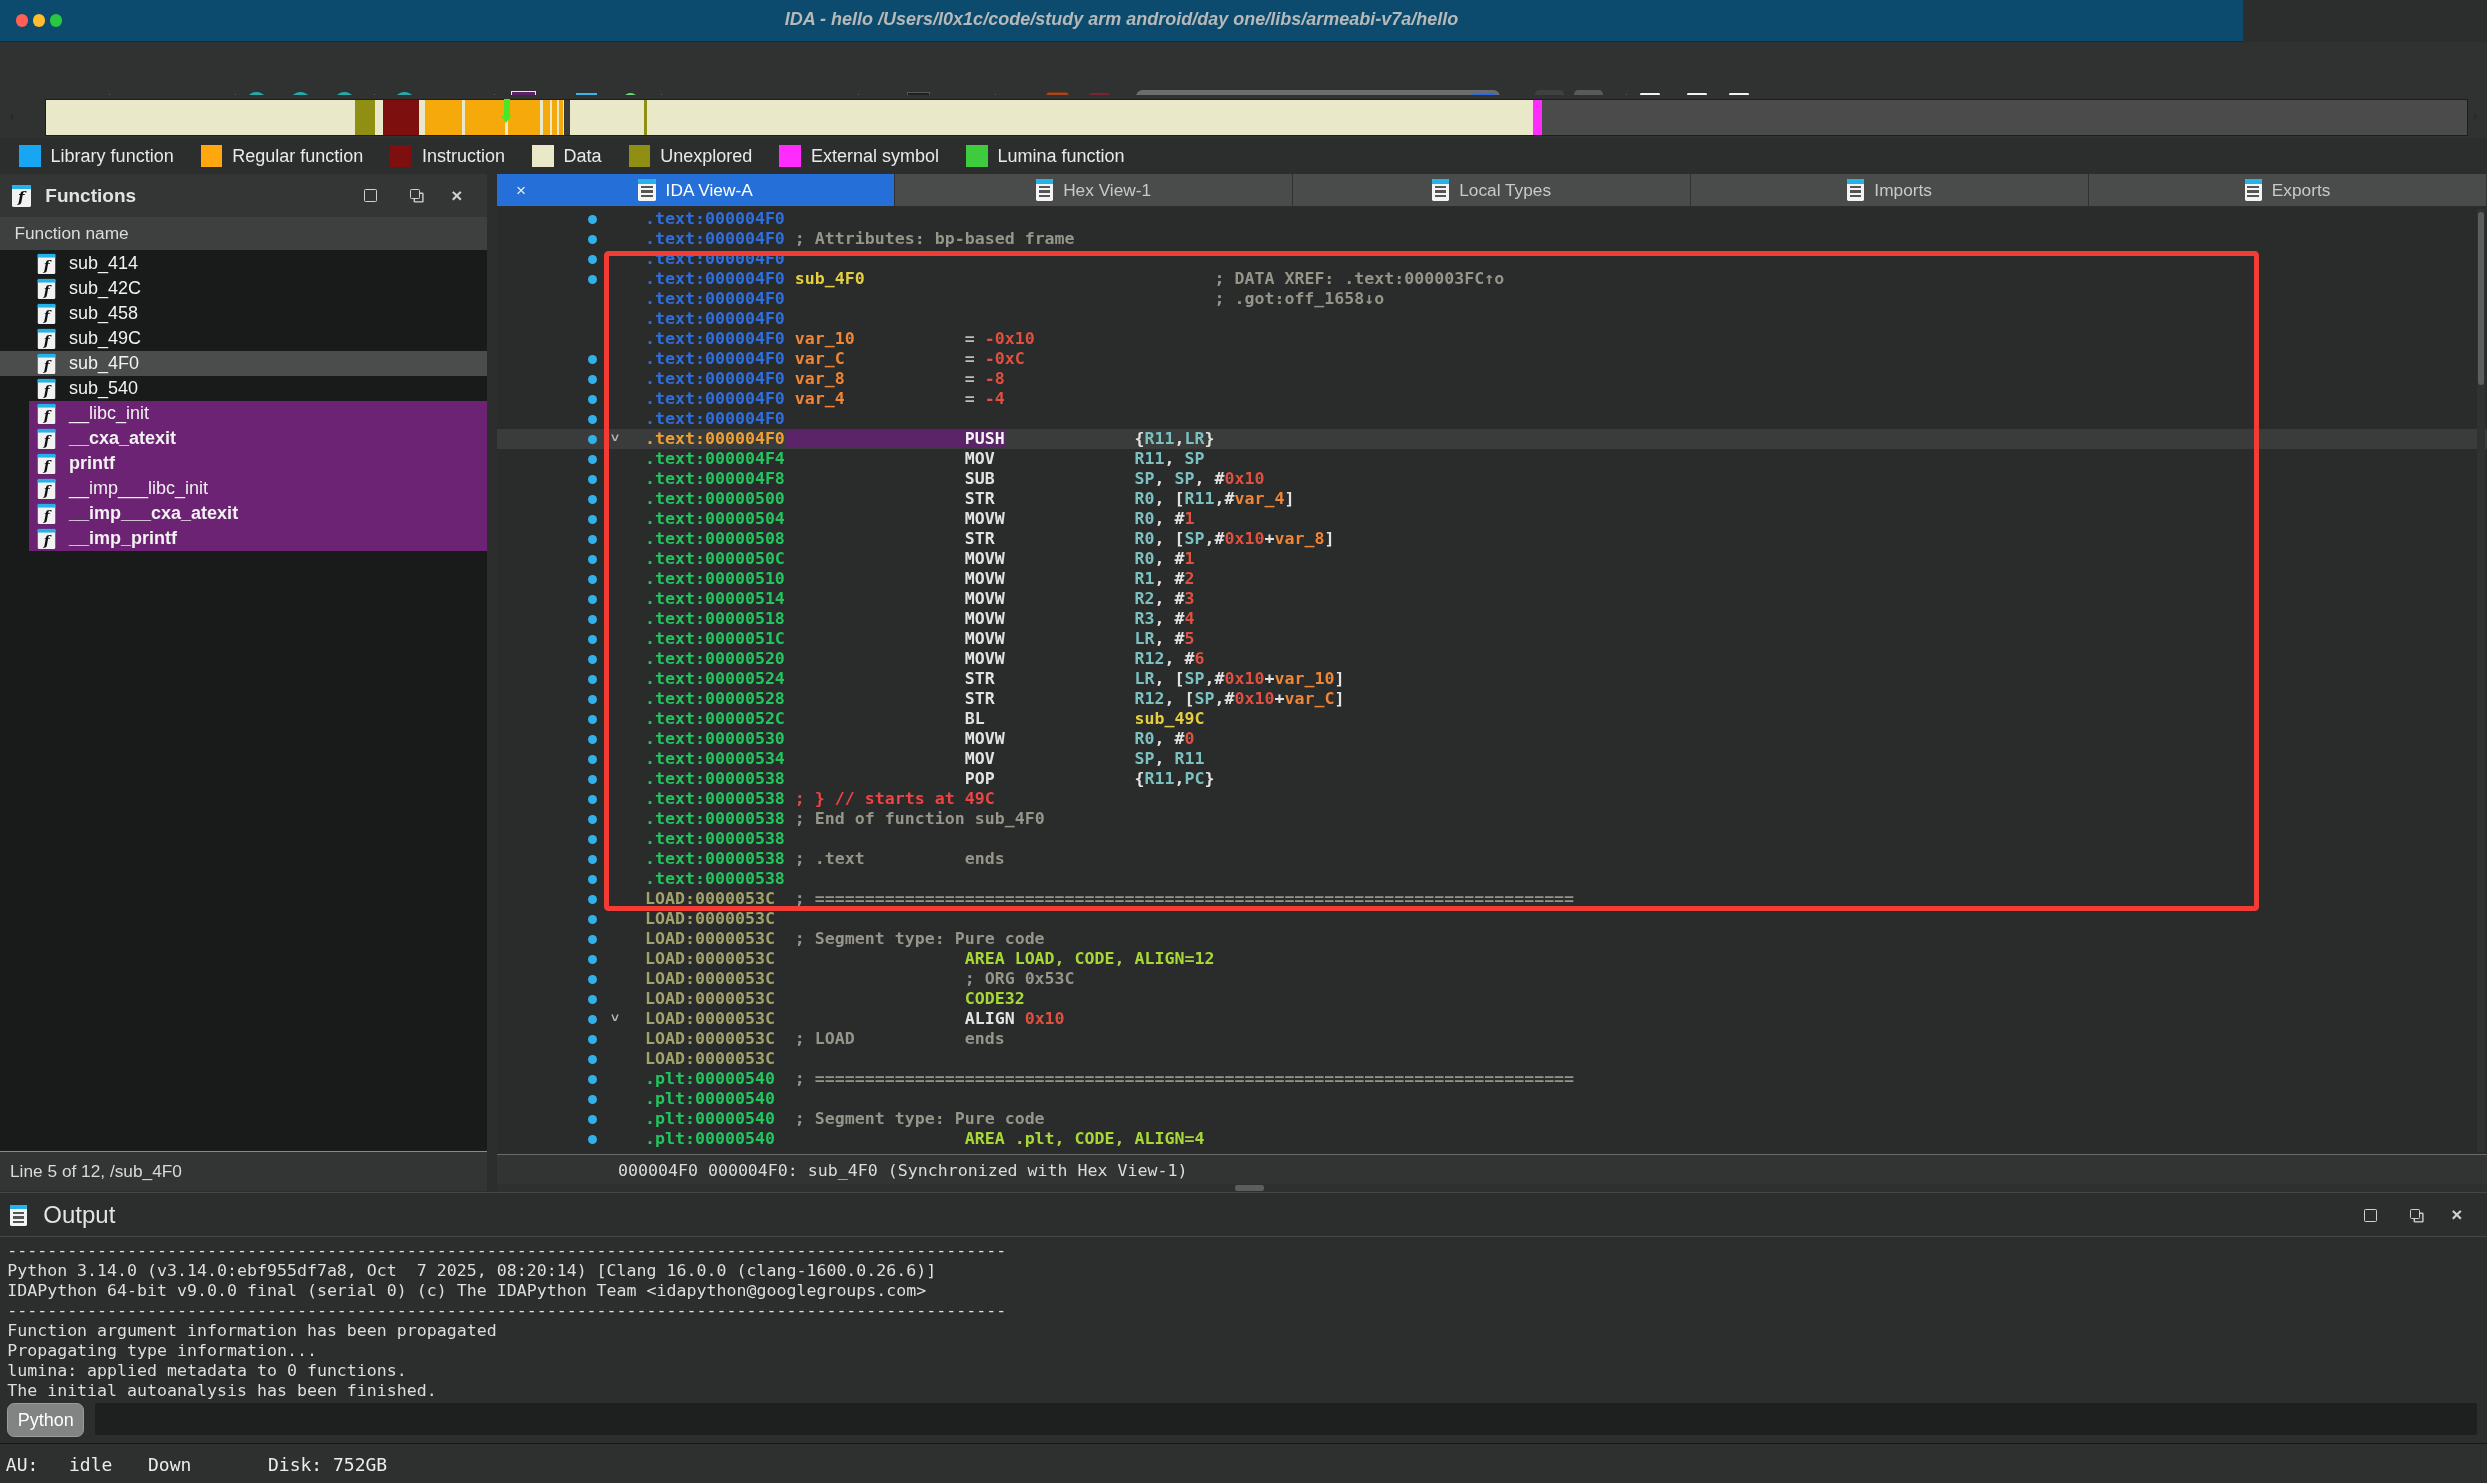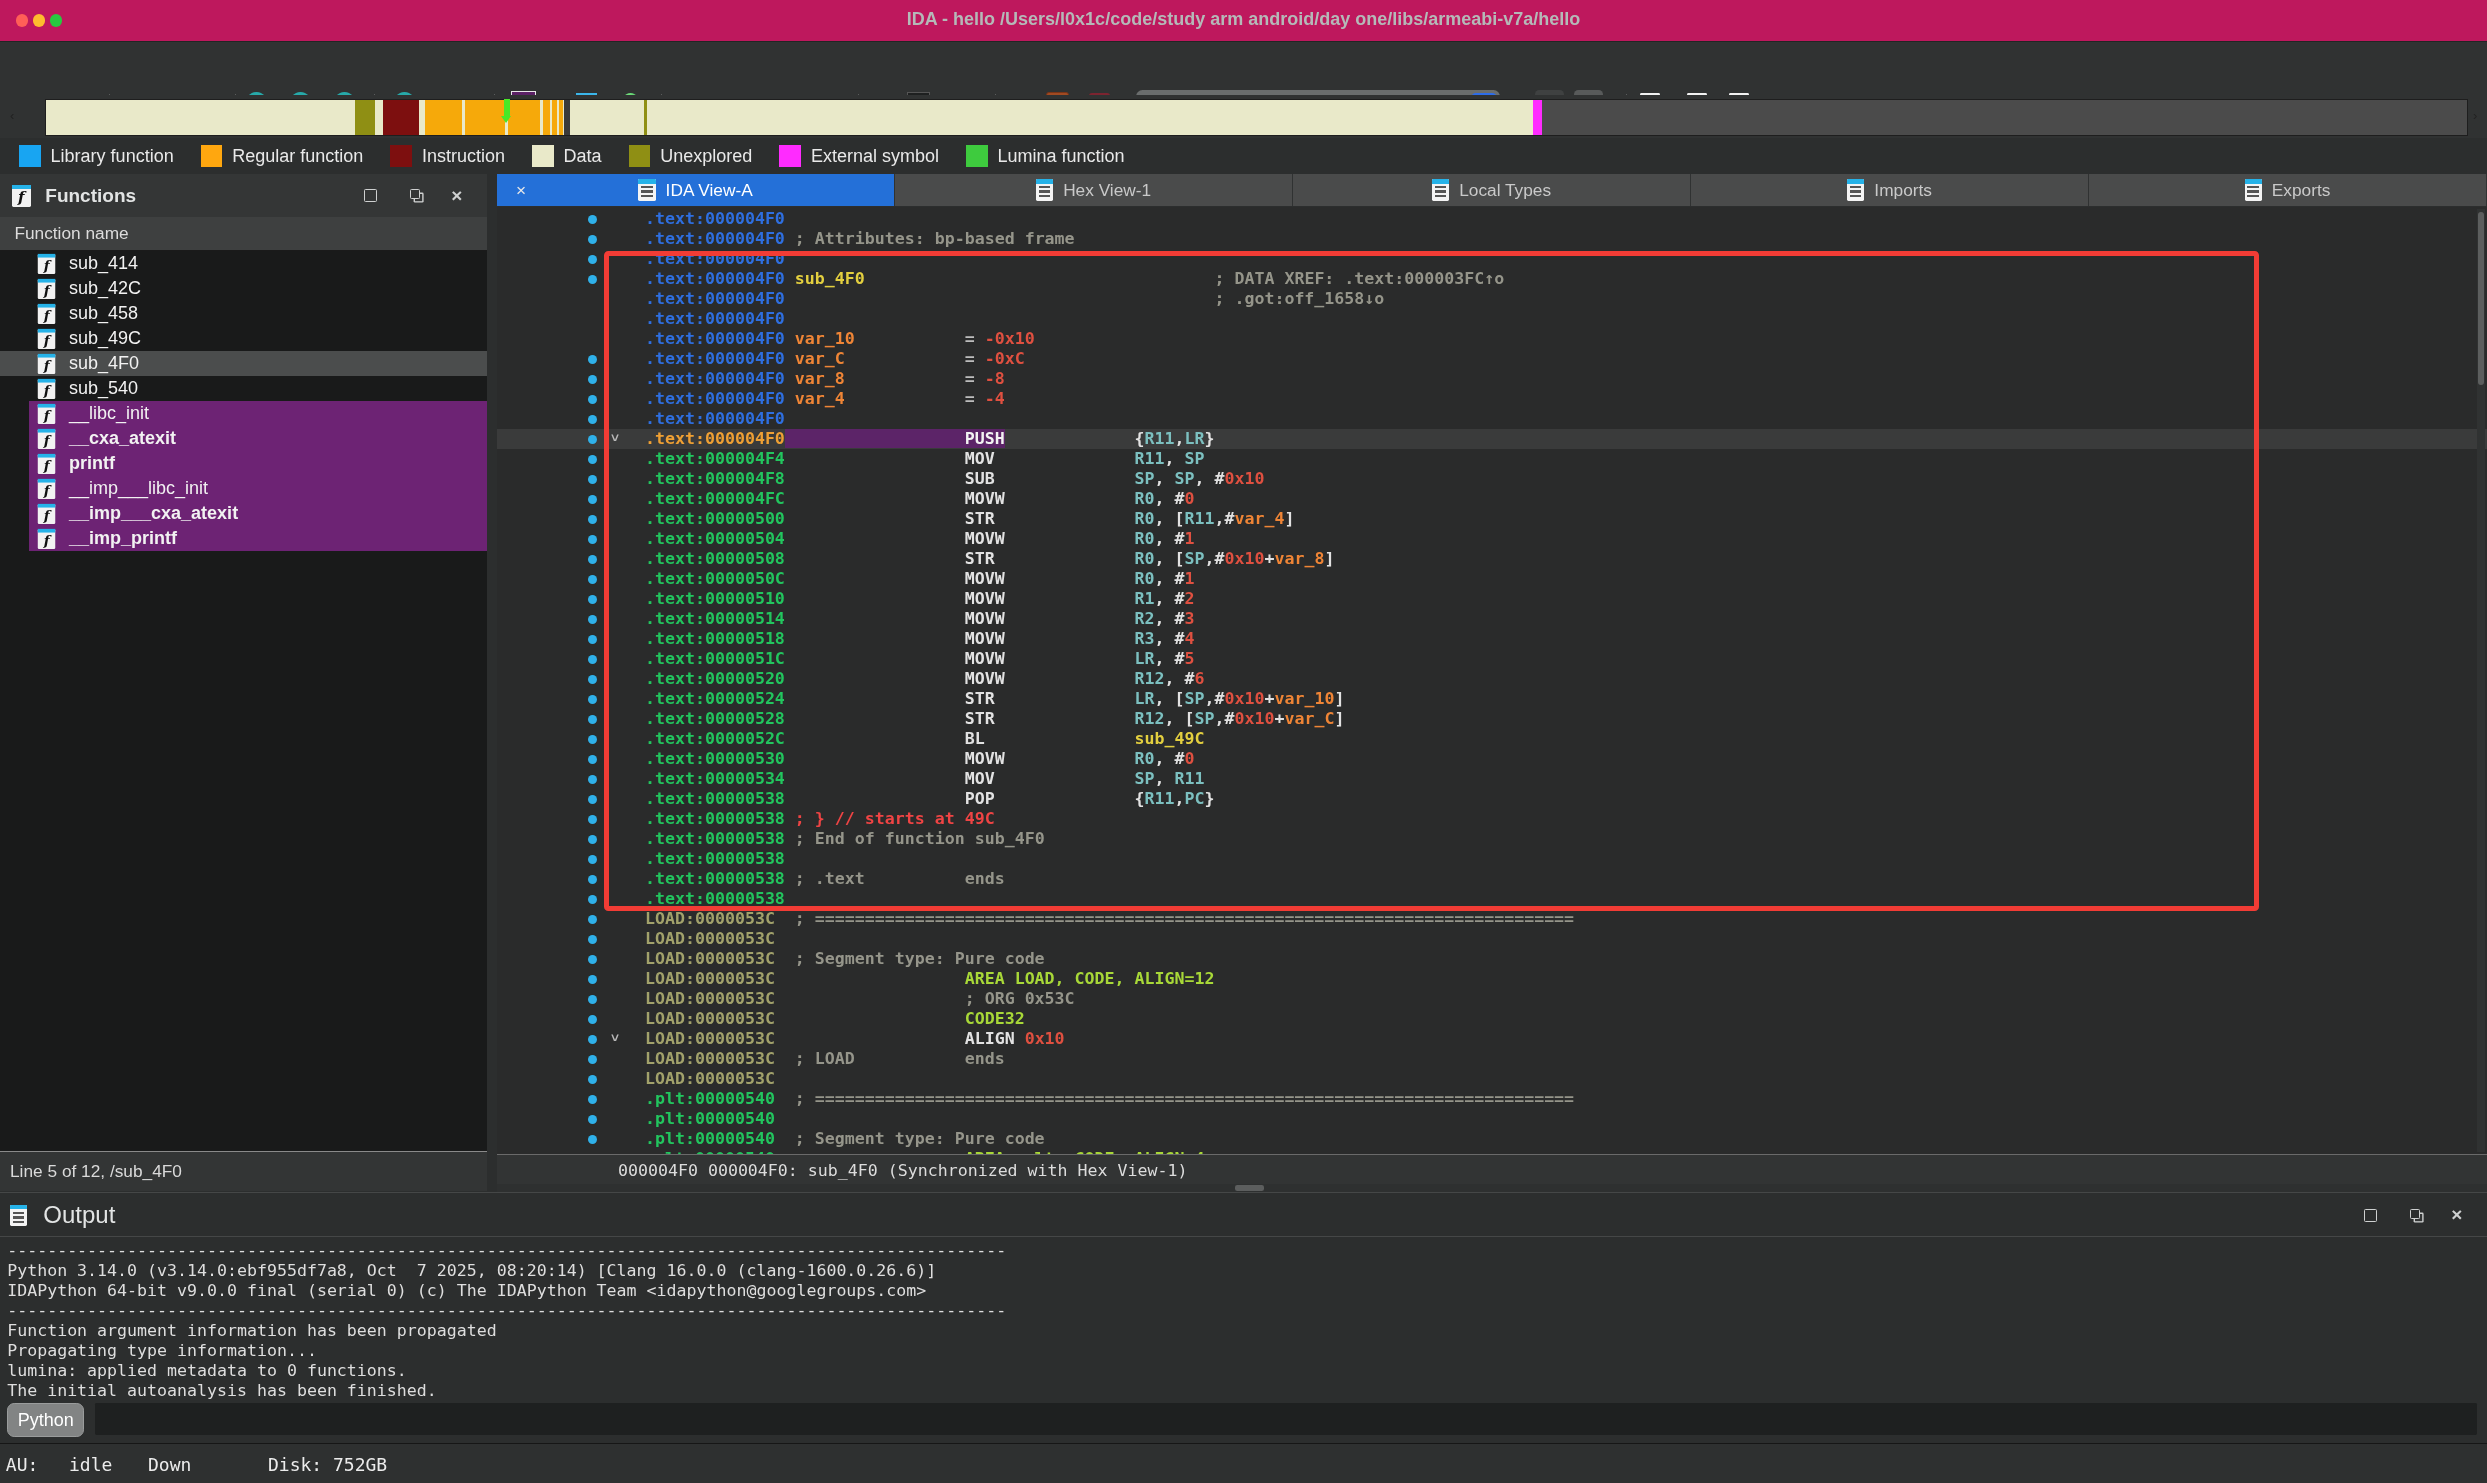--- a/index.html
+++ b/index.html
@@ -1,20 +1,20 @@
 <!DOCTYPE html>
 <html style="font-size:11.5px"><head>
 <meta charset="utf-8">
 <style>
   html,body{margin:0;padding:0;background:#151515;}
   #root{position:relative;width:2487px;height:1483px;background:#2c2e2e;overflow:hidden;
         font-family:"Liberation Sans","DejaVu Sans",sans-serif;color:#ddd;}
   .abs{position:absolute;}
   
-  #titlebar{left:0;top:0;width:2487px;height:41px;background:#be185d;border-bottom:0.7px solid #232424;}
+  #titlebar{left:0;top:0;width:2243px;height:41px;background:#0c4a6e;border-bottom:0.7px solid #232424;font-style:italic;}
   .tl{position:absolute;top:14.4px;width:12.2px;height:12.2px;border-radius:50%;}
   #title-text{position:absolute;left:0;right:0;top:9.4px;text-align:center;font-size:18px;font-weight:bold;color:#b5b9b8;}
   
   #toolbar{left:0;top:42px;width:2487px;height:53px;background:#303232;border-bottom:0.7px solid #222;}
   .tb{position:absolute;top:48px;width:29px;height:30px;display:flex;align-items:center;justify-content:center;}
   .tbsep{position:absolute;top:52px;width:0;height:24.5px;border-left:1.4px dotted #5a5c5c;}
   .chevsm{position:absolute;top:66px;font-size:10.8px;color:#9a9a9a;}
   .i-folder{width:21.6px;height:14.4px;background:#e0a23e;border-radius:2.2px;position:relative;margin-top:4.3px;}
   .i-folder:before{content:"";position:absolute;top:-4.3px;left:0;width:10px;height:4.3px;background:#e0a23e;border-radius:1.4px 1.4px 0 0;}
   .i-save{width:20px;height:20px;background:#3fb6ea;border-radius:2.2px;position:relative;}
@@ -462,24 +462,20 @@
         <div class="crow">
           <span class="dot"></span>
           <span class="ctext"><span class="cG">.text:000004F4</span><span class="cM">                  MOV</span><span class="cR">              R11</span><span class="cM">, </span><span class="cR">SP</span></span>
         </div>
         <div class="crow">
           <span class="dot"></span>
           <span class="ctext"><span class="cG">.text:000004F8</span><span class="cM">                  SUB</span><span class="cR">              SP</span><span class="cM">, </span><span class="cR">SP</span><span class="cM">, #</span><span class="cN">0x10</span></span>
         </div>
         <div class="crow">
           <span class="dot"></span>
-          <span class="ctext"><span class="cG">.text:000004FC</span><span class="cM">                  MOVW</span><span class="cR">             R0</span><span class="cM">, #</span><span class="cN">0</span></span>
-        </div>
-        <div class="crow">
-          <span class="dot"></span>
           <span class="ctext"><span class="cG">.text:00000500</span><span class="cM">                  STR</span><span class="cR">              R0</span><span class="cM">, [</span><span class="cR">R11</span><span class="cM">,#</span><span class="cV">var_4</span><span class="cM">]</span></span>
         </div>
         <div class="crow">
           <span class="dot"></span>
           <span class="ctext"><span class="cG">.text:00000504</span><span class="cM">                  MOVW</span><span class="cR">             R0</span><span class="cM">, #</span><span class="cN">1</span></span>
         </div>
         <div class="crow">
           <span class="dot"></span>
           <span class="ctext"><span class="cG">.text:00000508</span><span class="cM">                  STR</span><span class="cR">              R0</span><span class="cM">, [</span><span class="cR">SP</span><span class="cM">,#</span><span class="cN">0x10</span><span class="cM">+</span><span class="cV">var_8</span><span class="cM">]</span></span>
         </div>

